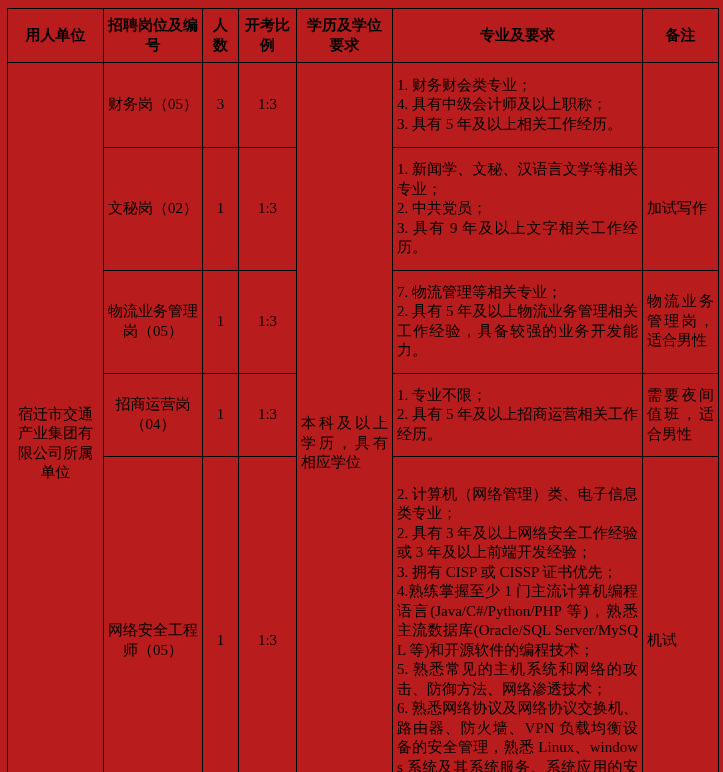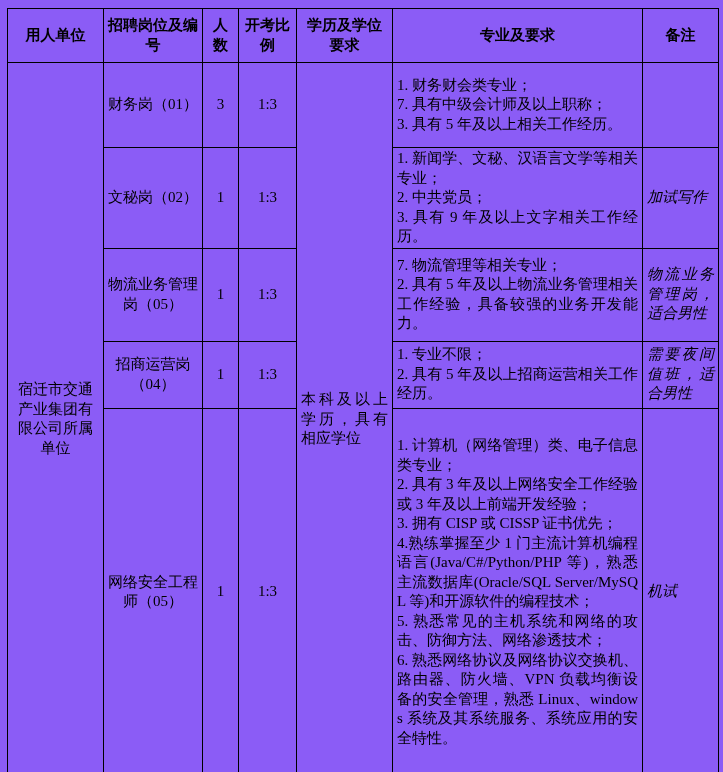--- a/index.html
+++ b/index.html
@@ -8,37 +8,37 @@
     background: #ffffff;
     width: 723px;
     height: 772px;
     font-family: "Liberation Serif", "DejaVu Serif", serif;
     color: #000000;
   }
   .page {
     position: relative;
     width: 723px;
     height: 772px;
-    background: #8b5cf6;
+    background: #b91c1c;
     overflow: hidden;
   }
   table.recruit {
     position: absolute;
     left: 7px;
     top: 8px;
     width: 711px;
     border-collapse: collapse;
     table-layout: fixed;
     font-size: 15px;
     line-height: 1.3;
   }
   table.recruit th, table.recruit td {
     border: 1px solid #000000;
     vertical-align: middle;
-    padding: 1px 4px;
+    padding: 12px 4px;
     overflow: hidden;
     word-break: break-all;
   }
   table.recruit th {
     font-weight: bold;
     text-align: center;
     padding: 2px 3px;
   }
   tr.hdr      { height: 54px; }
   tr.r1       { height: 85px; }
@@ -65,21 +65,20 @@
     text-align: left;
     padding: 3px 5px 3px 6px;
   }
   td.reqs .req-item {
     text-align: justify;
     margin: 0;
   }
   td.remark {
     text-align: justify;
     padding: 2px 5px;
-    font-style: italic;
   }
 </style>
 </head>
 <body>
 
 <div class="page">
   <table class="recruit">
     <colgroup>
       <col style="width:96px">
       <col style="width:99px">
@@ -96,27 +95,27 @@
         <th>人数</th>
         <th>开考比例</th>
         <th>学历及学位要求</th>
         <th>专业及要求</th>
         <th>备注</th>
       </tr>
     </thead>
     <tbody>
       <tr class="r1">
         <td class="employer" rowspan="5">宿迁市交通产业集团有限公司所属单位</td>
-        <td class="position">财务岗（01）</td>
+        <td class="position">财务岗（05）</td>
         <td class="num">3</td>
         <td class="ratio">1:3</td>
         <td class="education" rowspan="5">本科及以上学历，具有相应学位</td>
         <td class="reqs">
           <div class="req-item">1. 财务财会类专业；</div>
-          <div class="req-item">7. 具有中级会计师及以上职称；</div>
+          <div class="req-item">4. 具有中级会计师及以上职称；</div>
           <div class="req-item">3. 具有 5 年及以上相关工作经历。</div>
         </td>
         <td class="remark"></td>
       </tr>
       <tr class="r2">
         <td class="position">文秘岗（02）</td>
         <td class="num">1</td>
         <td class="ratio">1:3</td>
         <td class="reqs">
           <div class="req-item">1. 新闻学、文秘、汉语言文学等相关专业；</div>
@@ -143,21 +142,21 @@
           <div class="req-item">1. 专业不限；</div>
           <div class="req-item">2. 具有 5 年及以上招商运营相关工作经历。</div>
         </td>
         <td class="remark">需要夜间值班，适合男性</td>
       </tr>
       <tr class="r5">
         <td class="position">网络安全工程师（05）</td>
         <td class="num">1</td>
         <td class="ratio">1:3</td>
         <td class="reqs">
-          <div class="req-item">1. 计算机（网络管理）类、电子信息类专业；</div>
+          <div class="req-item">2. 计算机（网络管理）类、电子信息类专业；</div>
           <div class="req-item">2. 具有 3 年及以上网络安全工作经验或 3 年及以上前端开发经验；</div>
           <div class="req-item">3. 拥有 CISP 或 CISSP 证书优先；</div>
           <div class="req-item">4.熟练掌握至少 1 门主流计算机编程语言(Java/C#/Python/PHP 等)，熟悉主流数据库(Oracle/SQL Server/MySQL 等)和开源软件的编程技术；</div>
           <div class="req-item">5. 熟悉常见的主机系统和网络的攻击、防御方法、网络渗透技术；</div>
           <div class="req-item">6. 熟悉网络协议及网络协议交换机、路由器、防火墙、VPN 负载均衡设备的安全管理，熟悉 Linux、windows 系统及其系统服务、系统应用的安全特性。</div>
         </td>
         <td class="remark">机试</td>
       </tr>
     </tbody>
   </table>

